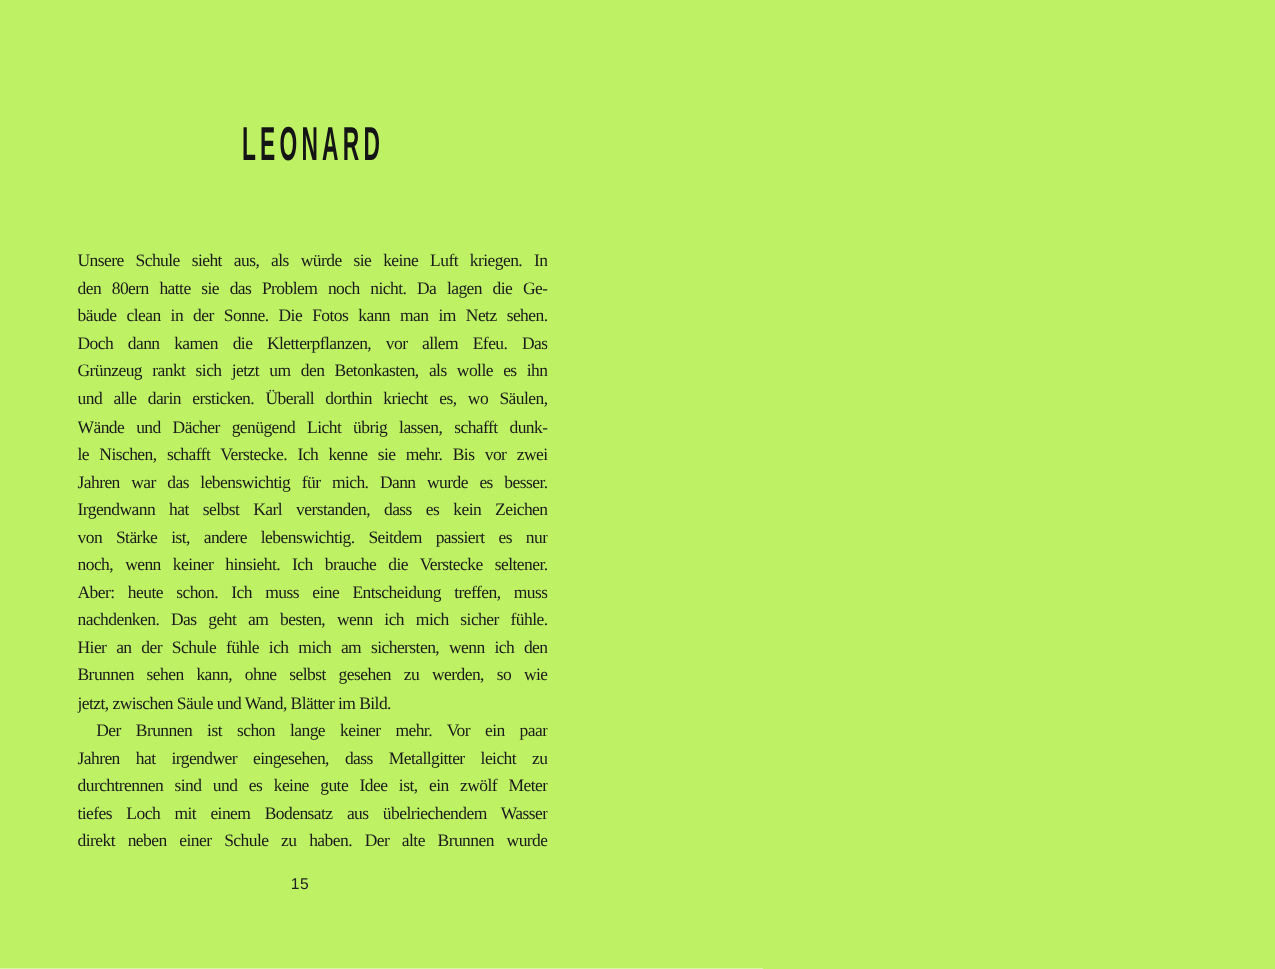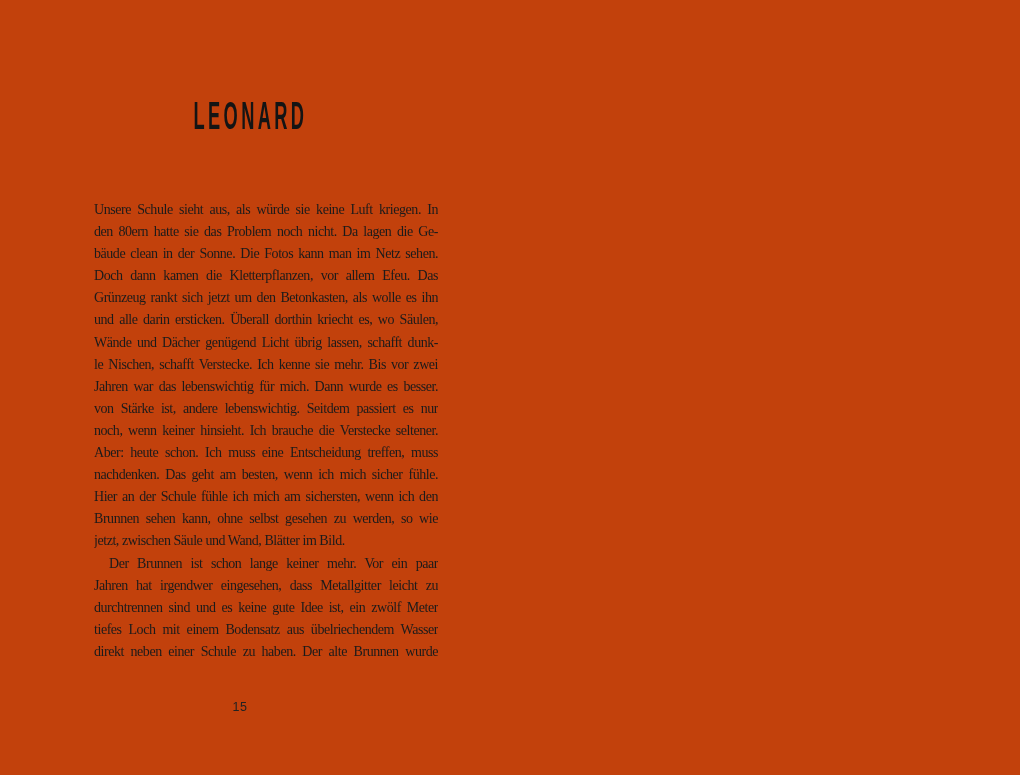--- a/index.html
+++ b/index.html
@@ -4,21 +4,21 @@
 <style>
   html, body {
     margin: 0;
     padding: 0;
     background: #ffffff;
   }
   .spread {
     position: relative;
     width: 1020px;
     height: 775px;
-    background: #c2410c;
+    background: #bef264;
     overflow: hidden;
     font-family: "Liberation Serif", serif;
   }
   .page {
     position: absolute;
     top: 0;
     height: 775px;
   }
   .page-left  { left: 0;   width: 510px; }
   .page-right { left: 510px; width: 510px; }
@@ -54,21 +54,20 @@
     color: #1b1b1b;
   }
   .body-left  { left: 62px;  top: 199px; }
 
   .line {
     text-align: justify;
     text-align-last: justify;
     white-space: normal;
     height: 22.1px;
     overflow: hidden;
-    margin-left: 32px;
   }
   .line.para-end { text-align-last: left; }
   .line.indented { text-indent: 15px; }
 
   .page-number {
     position: absolute;
     top: 700px;
     text-align: center;
     font-family: "Liberation Sans", sans-serif;
     font-size: 12.5px;
@@ -88,20 +87,21 @@
     <div class="body-text body-left">
         <div class="line">Unsere Schule sieht aus, als würde sie keine Luft kriegen. In</div>
         <div class="line">den 80ern hatte sie das Problem noch nicht. Da lagen die Ge-</div>
         <div class="line">bäude clean in der Sonne. Die Fotos kann man im Netz sehen.</div>
         <div class="line">Doch dann kamen die Kletterpflanzen, vor allem Efeu. Das</div>
         <div class="line">Grünzeug rankt sich jetzt um den Betonkasten, als wolle es ihn</div>
         <div class="line">und alle darin ersticken. Überall dorthin kriecht es, wo Säulen,</div>
         <div class="line">Wände und Dächer genügend Licht übrig lassen, schafft dunk-</div>
         <div class="line">le Nischen, schafft Verstecke. Ich kenne sie mehr. Bis vor zwei</div>
         <div class="line">Jahren war das lebenswichtig für mich. Dann wurde es besser.</div>
+        <div class="line">Irgendwann hat selbst Karl verstanden, dass es kein Zeichen</div>
         <div class="line">von Stärke ist, andere lebenswichtig. Seitdem passiert es nur</div>
         <div class="line">noch, wenn keiner hinsieht. Ich brauche die Verstecke seltener.</div>
         <div class="line">Aber: heute schon. Ich muss eine Entscheidung treffen, muss</div>
         <div class="line">nachdenken. Das geht am besten, wenn ich mich sicher fühle.</div>
         <div class="line">Hier an der Schule fühle ich mich am sichersten, wenn ich den</div>
         <div class="line">Brunnen sehen kann, ohne selbst gesehen zu werden, so wie</div>
         <div class="line para-end">jetzt, zwischen Säule und Wand, Blätter im Bild.</div>
         <div class="line indented">Der Brunnen ist schon lange keiner mehr. Vor ein paar</div>
         <div class="line">Jahren hat irgendwer eingesehen, dass Metallgitter leicht zu</div>
         <div class="line">durchtrennen sind und es keine gute Idee ist, ein zwölf Meter</div>

